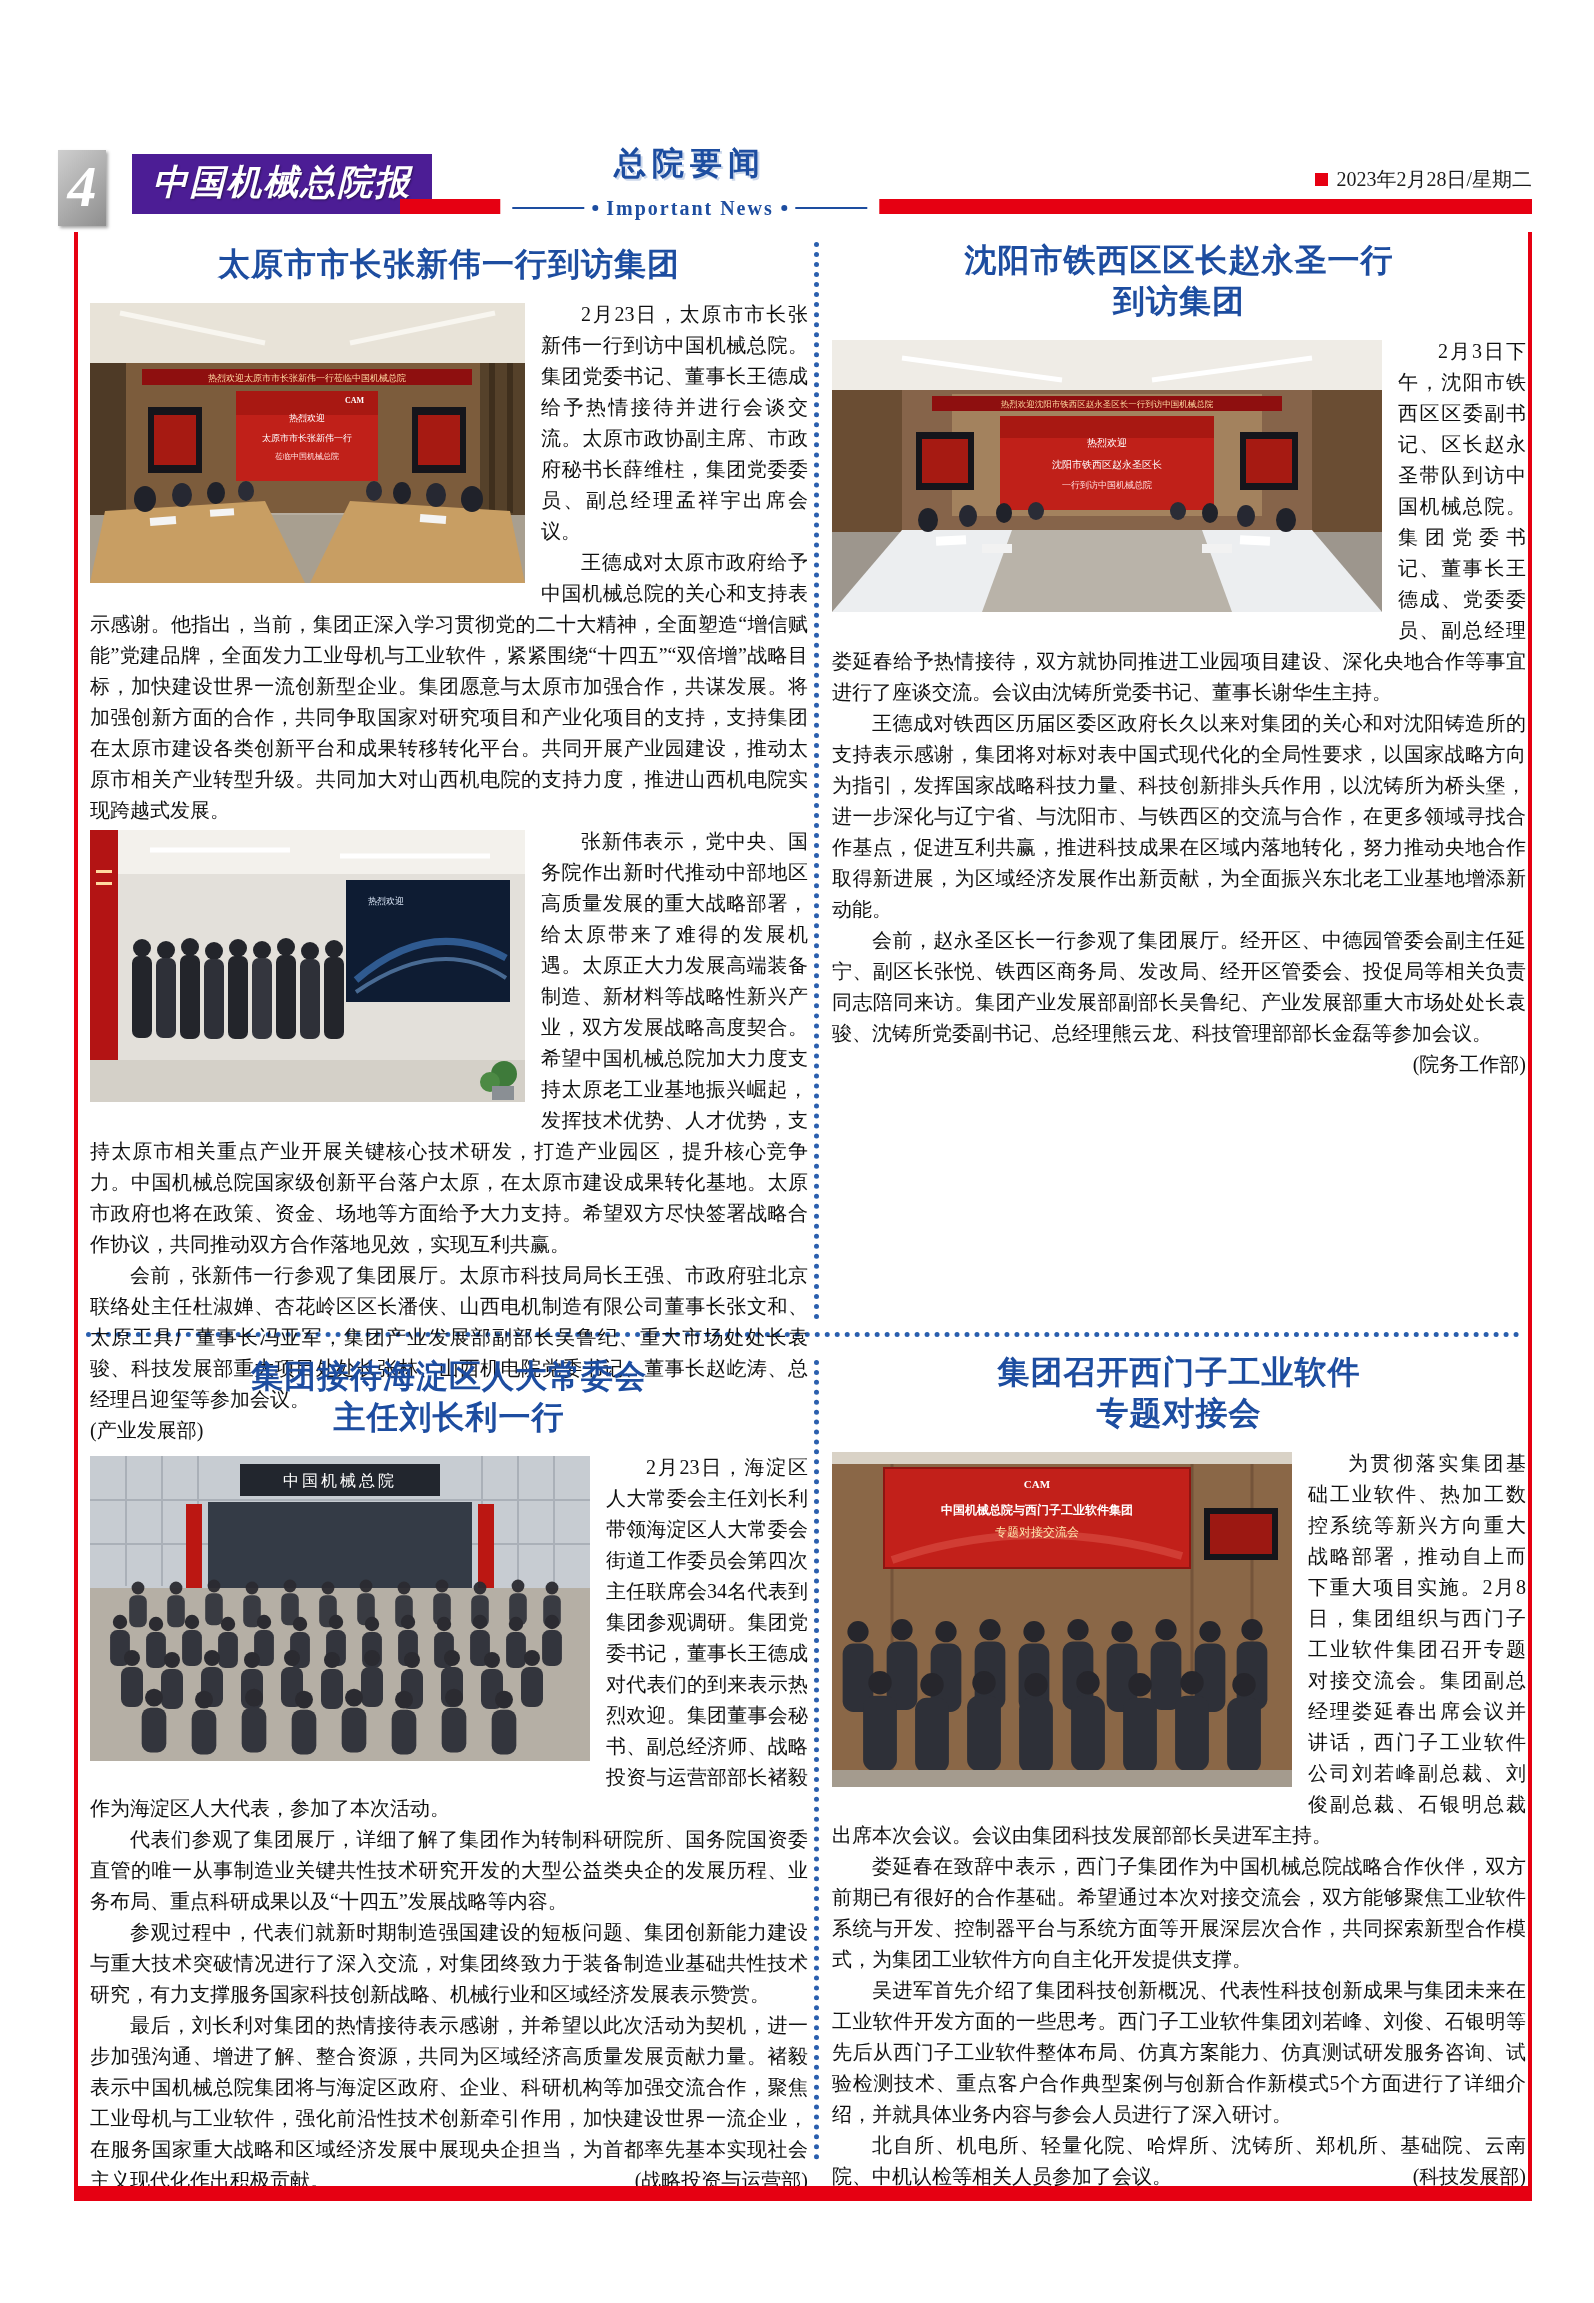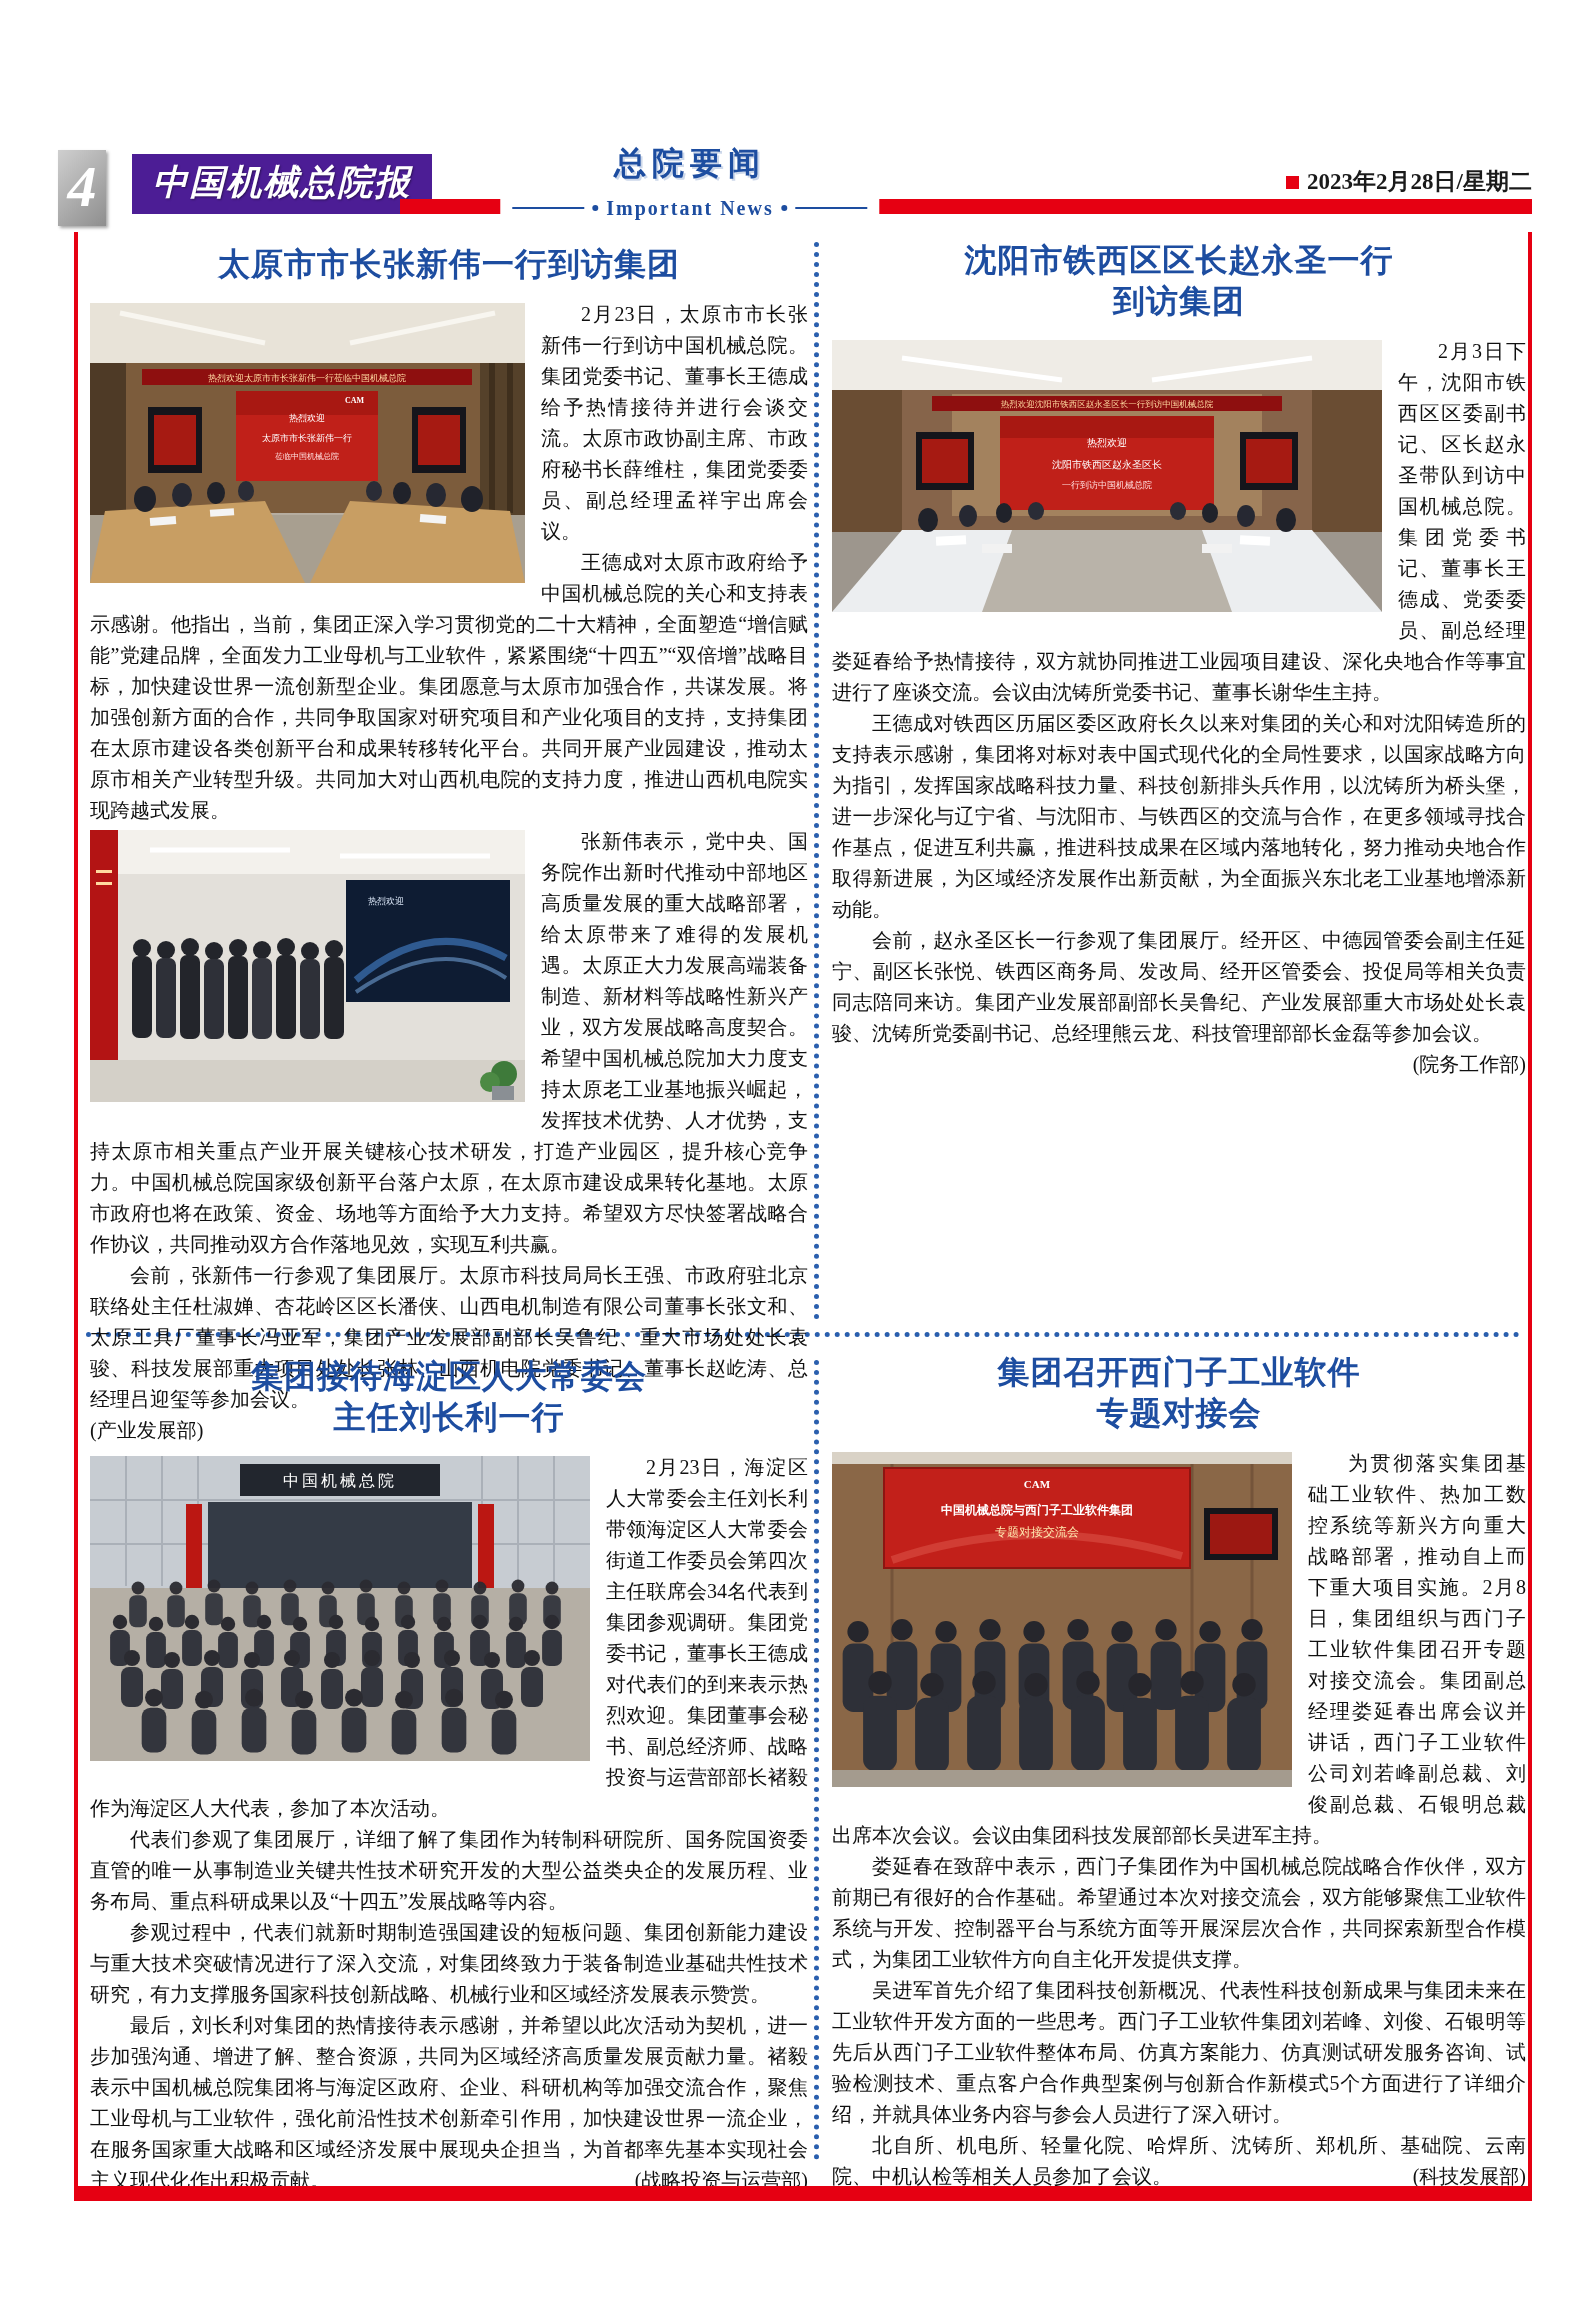--- a/index.html
+++ b/index.html
@@ -15,21 +15,21 @@
             line-height:58px;letter-spacing:2px;text-shadow:1px 1px 2px rgba(0,0,0,.4);margin-left:32px;}
   .section-title{position:absolute;left:690px;top:142px;transform:translateX(-50%);
                  color:#1d4da0;font-size:32px;font-weight:bold;letter-spacing:6px;white-space:nowrap;
                  text-shadow:2px 2px 0 rgba(29,77,160,.22);}
   .header-redbar{position:absolute;left:400px;top:199px;width:1132px;height:15px;background:#e60012;}
   .section-sub{position:absolute;left:690px;top:196px;transform:translateX(-50%);z-index:2;
                display:flex;align-items:center;gap:8px;background:#fff;padding:0 12px;height:24px;
                color:#1d4da0;font-size:20px;font-weight:bold;letter-spacing:2px;white-space:nowrap;}
   .dashline{width:72px;height:2px;background:#1d4da0;}
   .dotmark{width:6px;height:6px;border-radius:50%;background:#1d4da0;}
-  .issue-date{position:absolute;right:62px;top:166px;font-size:23px;color:#1a1a1a;white-space:nowrap;font-weight:bold;}
+  .issue-date{position:absolute;right:62px;top:166px;font-size:20px;color:#1a1a1a;white-space:nowrap;}
   .redsq{display:inline-block;width:13px;height:13px;background:#e60012;margin-right:8px;}
   
   .content{position:absolute;left:74px;top:232px;width:1458px;height:1954px;
            border-left:4px solid #e60012;border-right:4px solid #e60012;box-sizing:border-box;}
   .bottombar{position:absolute;left:74px;top:2186px;width:1458px;height:15px;background:#e60012;}
   .vdiv{position:absolute;left:736px;top:10px;height:1078px;border-left:5px dotted #2a5fae;}
   .vdiv2{position:absolute;left:736px;top:1128px;height:800px;border-left:5px dotted #2a5fae;}
   .hdiv{position:absolute;left:8px;right:8px;top:1100px;border-top:5px dotted #2a5fae;}
   
   .art{position:absolute;}

